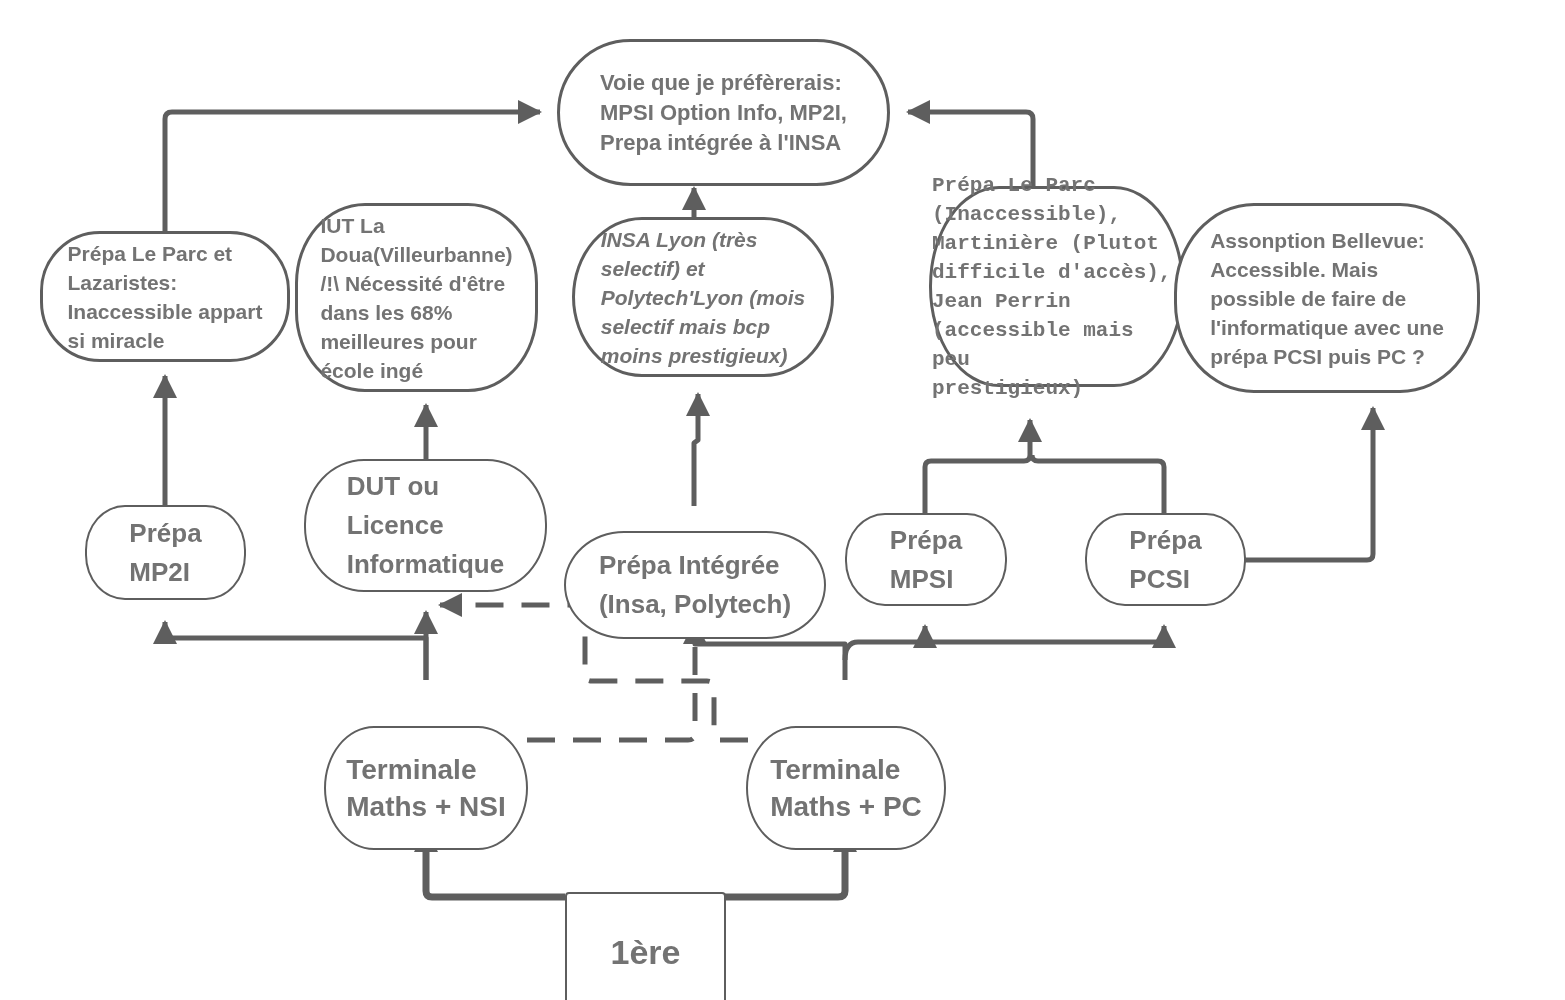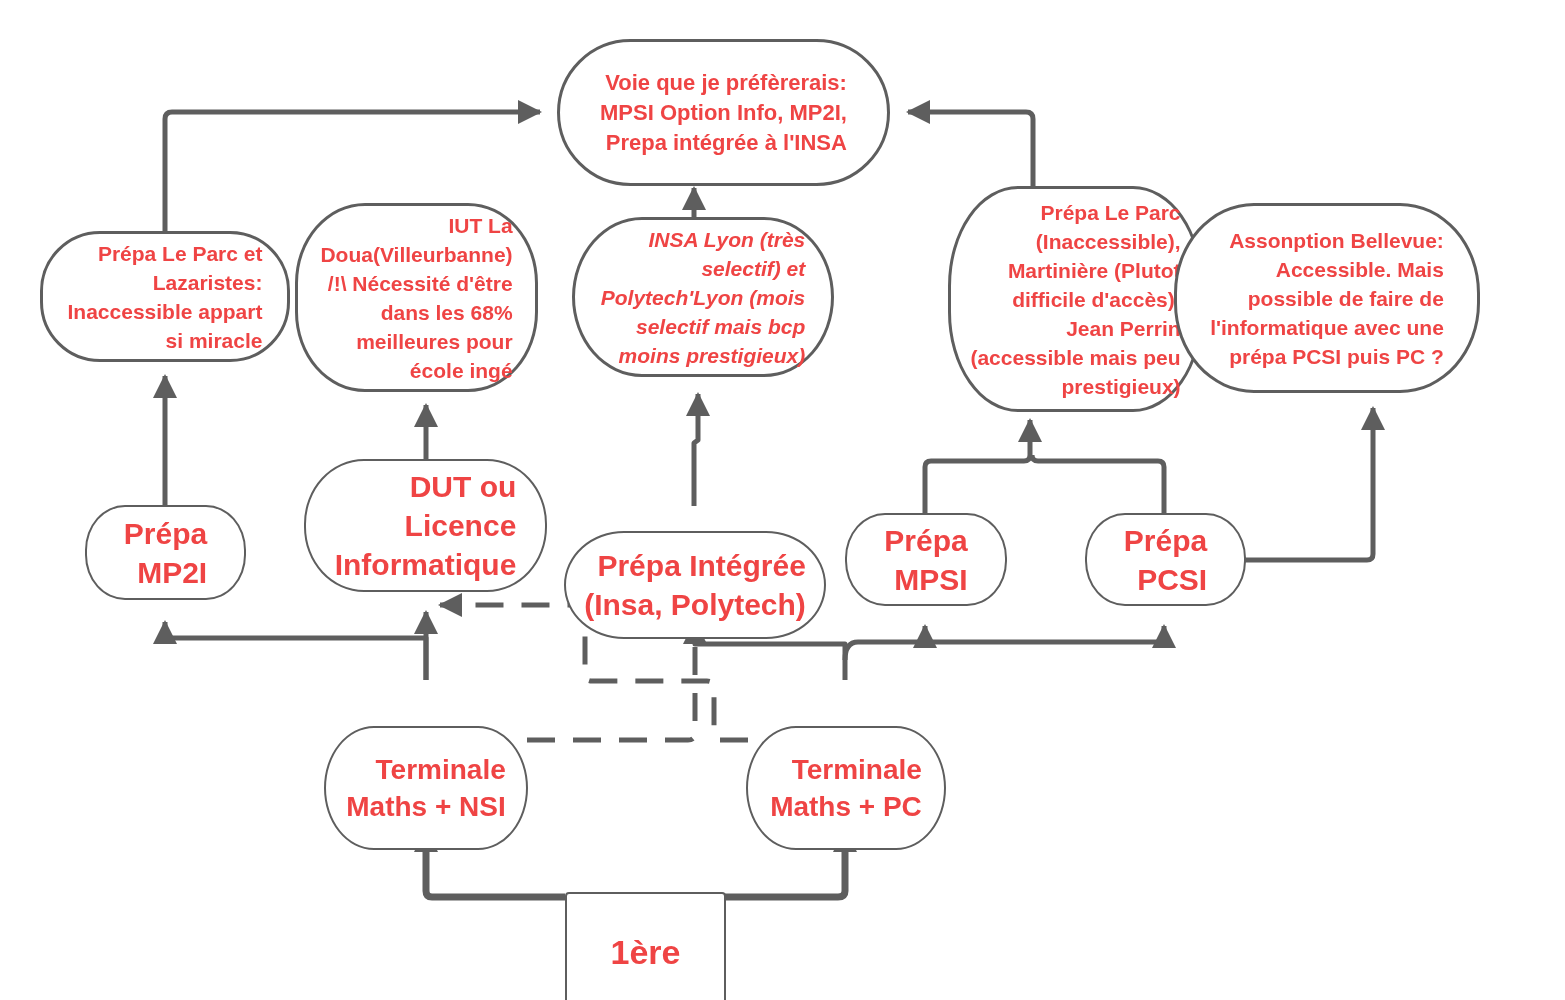--- a/index.html
+++ b/index.html
@@ -1,24 +1,24 @@
 <!DOCTYPE html>
 <html><head>
   <meta charset="utf-8">
   <style>
     html, body { margin: 0; padding: 0; background: #ffffff; }
     body { width: 1565px; height: 1000px; position: relative; overflow: hidden;
            font-family: "Liberation Sans", sans-serif; }
     #canvas { position: absolute; left: 0; top: 0; width: 1565px; height: 1000px; }
     .node { position: absolute; box-sizing: border-box; border: 3.5px solid #5e5e5e;
             background: #ffffff; display: flex; align-items: center; justify-content: center;
-            text-align: right; color: #ef4444; font-weight: bold; }
+            text-align: left; color: #737373; font-weight: bold; }
     .node span { display: block; white-space: pre-line; }
     .t-small { font-size: 21px; line-height: 29px; }
-    .t-big { font-size: 30px; line-height: 39px; }
+    .t-big { font-size: 26px; line-height: 39px; }
     .t-mid { font-size: 28px; line-height: 37px; margin-top: 47px; }
     .thin { border-width: 2.5px; }
   </style>
 </head>
 <body>
 
 <svg id="canvas" viewBox="0 0 1565 1000">
   <defs>
     <marker id="arr" markerWidth="10" markerHeight="10" refX="8" refY="5" orient="auto" markerUnits="userSpaceOnUse" viewBox="0 0 10 10">
       <path d="M0,0 L10,5 L0,10 z" fill="#5e5e5e"></path>
@@ -90,21 +90,21 @@
 </div>
 
 <div class="node t-small" style="left:572px;top:217px;width:262px;height:160px;border-radius:70px/80px;font-style:italic;">
   <span>INSA Lyon (très
 selectif) et
 Polytech'Lyon (mois
 selectif mais bcp
 moins prestigieux)</span>
 </div>
 
-<div class="node t-small" style="left:948px;top:186px;width:255px;height:226px;border-radius:70px/100px;">
+<div class="node t-small" style="left:929px;top:186px;width:255px;height:201px;border-radius:70px/100px;font-family:Liberation Mono, monospace;">
   <span>Prépa Le Parc
 (Inaccessible),
 Martinière (Plutot
 difficile d'accès),
 Jean Perrin
 (accessible mais peu
 prestigieux)</span>
 </div>
 
 <div class="node t-small" style="left:1174px;top:203px;width:306px;height:190px;border-radius:80px/90px;">

